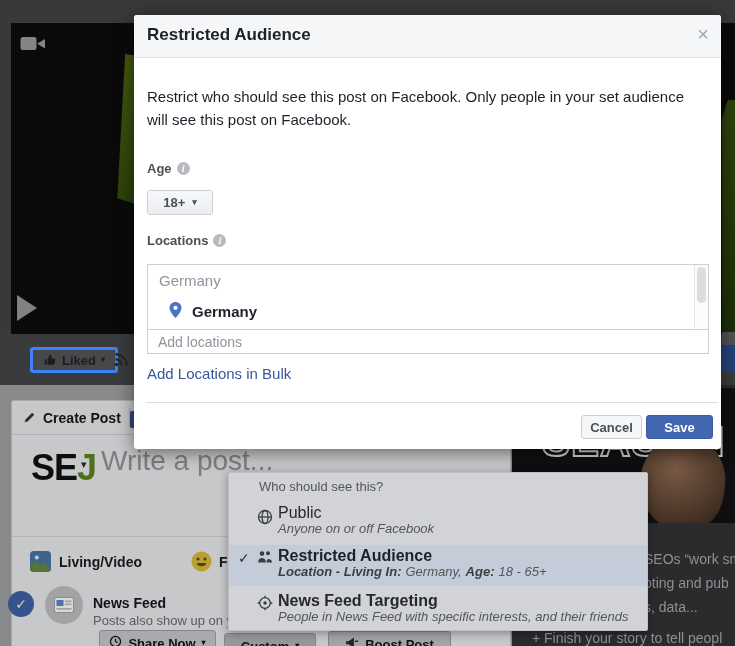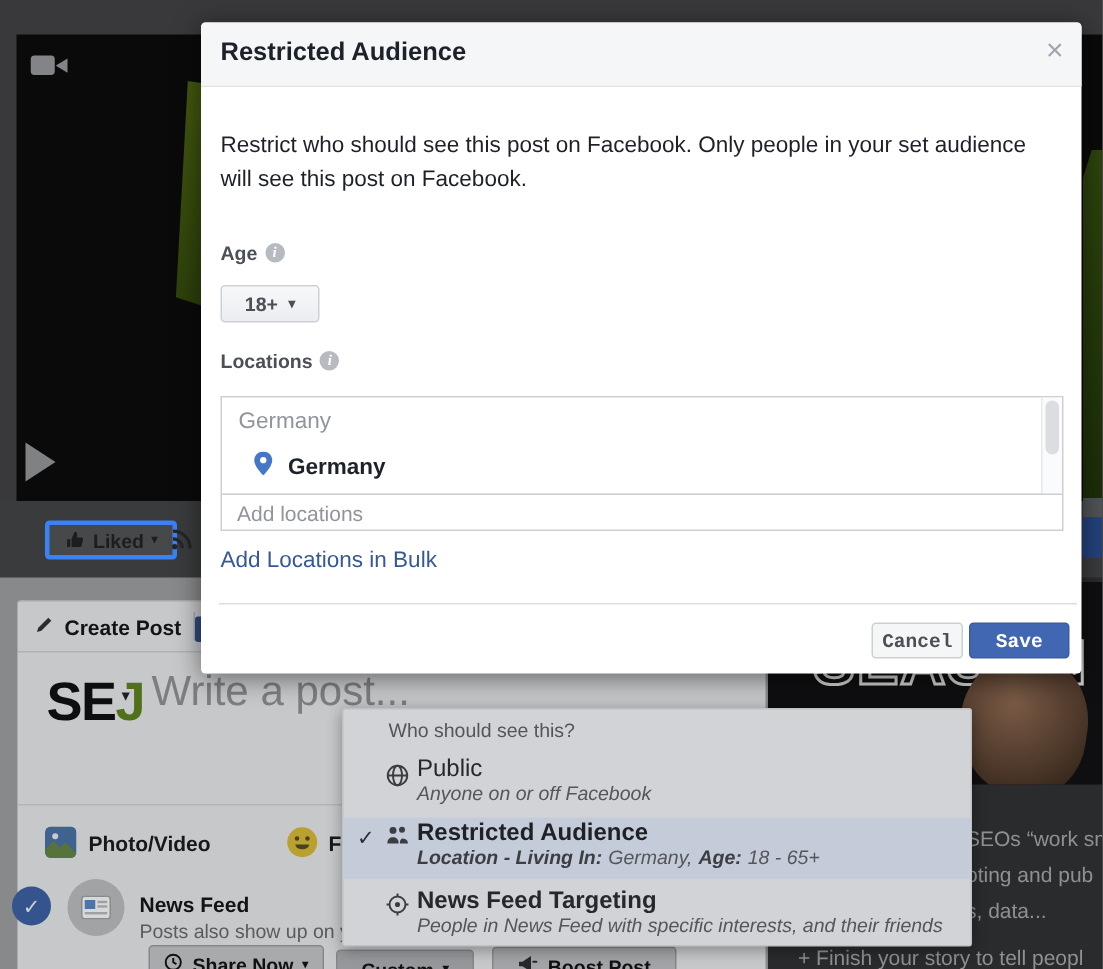--- a/index.html
+++ b/index.html
@@ -110,21 +110,21 @@
   .loc-name{margin-left:10px;font-size:15px;font-weight:bold;color:#1d2129;}
   .scrollstrip{right:0;top:0;width:14px;height:64px;background:#fafbfc;border-left:1px solid #e8e9eb;box-sizing:border-box;}
   .scrollthumb{left:2px;top:2px;width:9px;height:36px;background:#dcdde0;border-radius:5px;}
   .add-loc{position:absolute;left:13px;top:314px;width:562px;height:25px;box-sizing:border-box;
     border:1px solid #ccd0d5;padding:0 10px;font-size:14px;color:#1d2129;outline:none;
     font-family:"Liberation Sans",sans-serif;background:#fff;}
   .add-loc::placeholder{color:#90949c;}
   .bulk-link{left:13px;top:350px;font-size:15px;color:#365899;}
   .m-divider{left:12px;right:3px;top:387px;border-top:1px solid #dadde1;}
   .m-btn{height:24px;display:flex;align-items:center;justify-content:center;
-    font-size:13px;font-weight:bold;border-radius:3px;box-sizing:border-box;font-family:Liberation Mono, monospace;}
+    font-size:13px;font-weight:bold;border-radius:3px;box-sizing:border-box;}
   .cancel-btn{left:447px;top:400px;width:61px;background:#f5f6f7;border:1px solid #ccd0d5;color:#4b4f56;}
   .save-btn{left:512px;top:400px;width:67px;background:#4267b2;border:1px solid #3b5da0;color:#fff;}
 </style>
 </head>
 <body>
 
 <div class="screen">
 
   <div class="abs video">
     <span class="abs cam-icon">
@@ -185,21 +185,21 @@
               <rect width="21" height="21" rx="4"></rect>
             </clipPath>
           </defs>
           <rect width="21" height="21" rx="4" fill="#3f628f"></rect>
           <g clip-path="url(#pc)">
             <path d="M-1 17l6.5-7.5 4.5 4.5 3.5-3.5L22 19v4H-1z" fill="#55733b"></path>
           </g>
           <circle cx="6.8" cy="6.5" r="2" fill="#c8cacc"></circle>
         </svg>
     </span>
-    <span class="abs pv-label">Photo/Video</span>
+    <span class="abs pv-label">Living/Video</span>
     <span class="abs feel-icon">
       <svg width="21" height="21" viewBox="0 0 21 21">
           <circle cx="10.5" cy="10.5" r="10" fill="#b9a02f"></circle>
           <circle cx="7" cy="8" r="1.5" fill="#46401f"></circle>
           <circle cx="14" cy="8" r="1.5" fill="#46401f"></circle>
           <path d="M5.8 12a4.8 4 0 0 0 9.4 0z" fill="#46401f"></path>
         </svg>
     </span>
     <span class="abs feel-label">Feeling</span>
 

